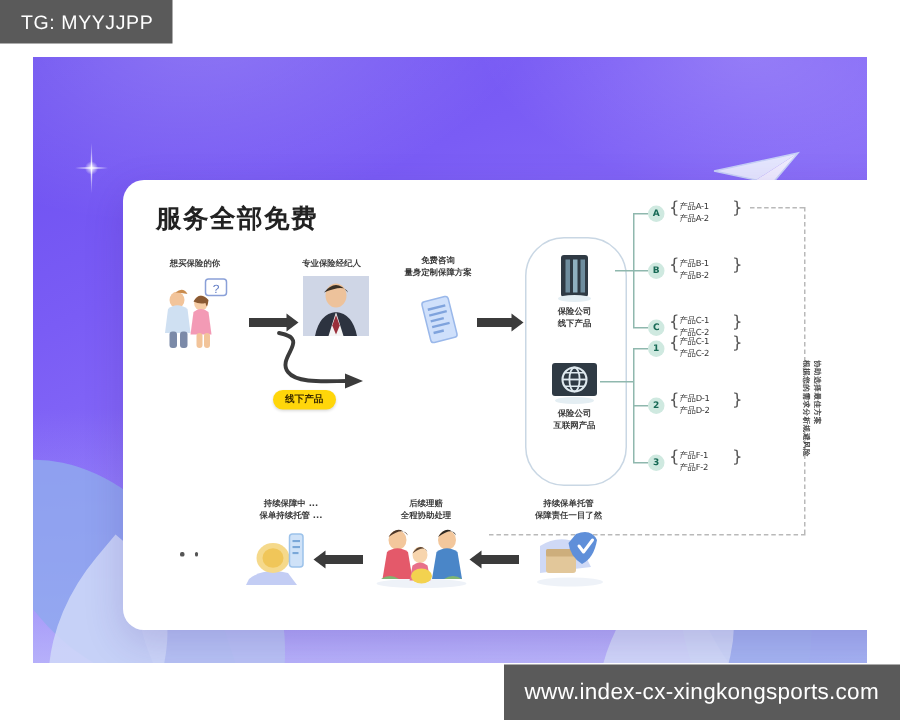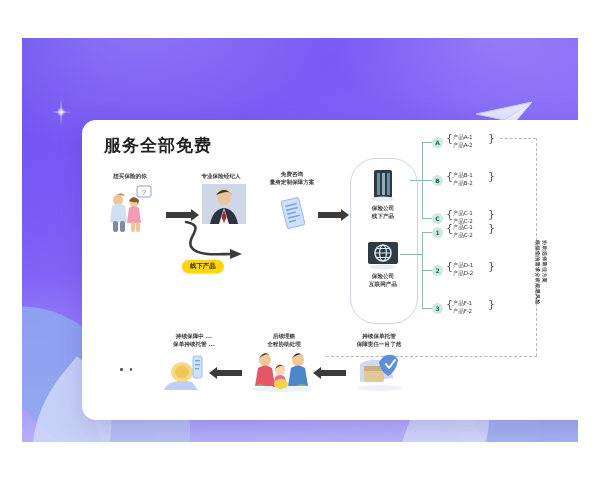--- a/index.html
+++ b/index.html
@@ -327,14 +327,16 @@
         <path d="M6 16 q12 -8 26 -2 l8 16 -34 4z" fill="#cfd9f6"></path>
         <rect x="10" y="18" width="20" height="16" rx="2" fill="#e2c79a"></rect>
         <rect x="10" y="18" width="20" height="5" rx="1" fill="#cdae7c"></rect>
         <path d="M30 8 q10 -4 14 4 q-2 12 -10 16 q-8 -5 -9 -14z" fill="#5f8fd9"></path>
         <path d="M32 16 l3 4 6 -8" fill="none" stroke="#ffffff" stroke-width="2" stroke-linecap="round" stroke-linejoin="round"></path>
       </svg>
 
     </div>
   </div>
 
+  <div class="badge-tl">TG: MYYJJPP</div>
+  <div class="badge-br">www.index-cx-xingkongsports.com</div>
 
 </div>
 
 </body></html>

